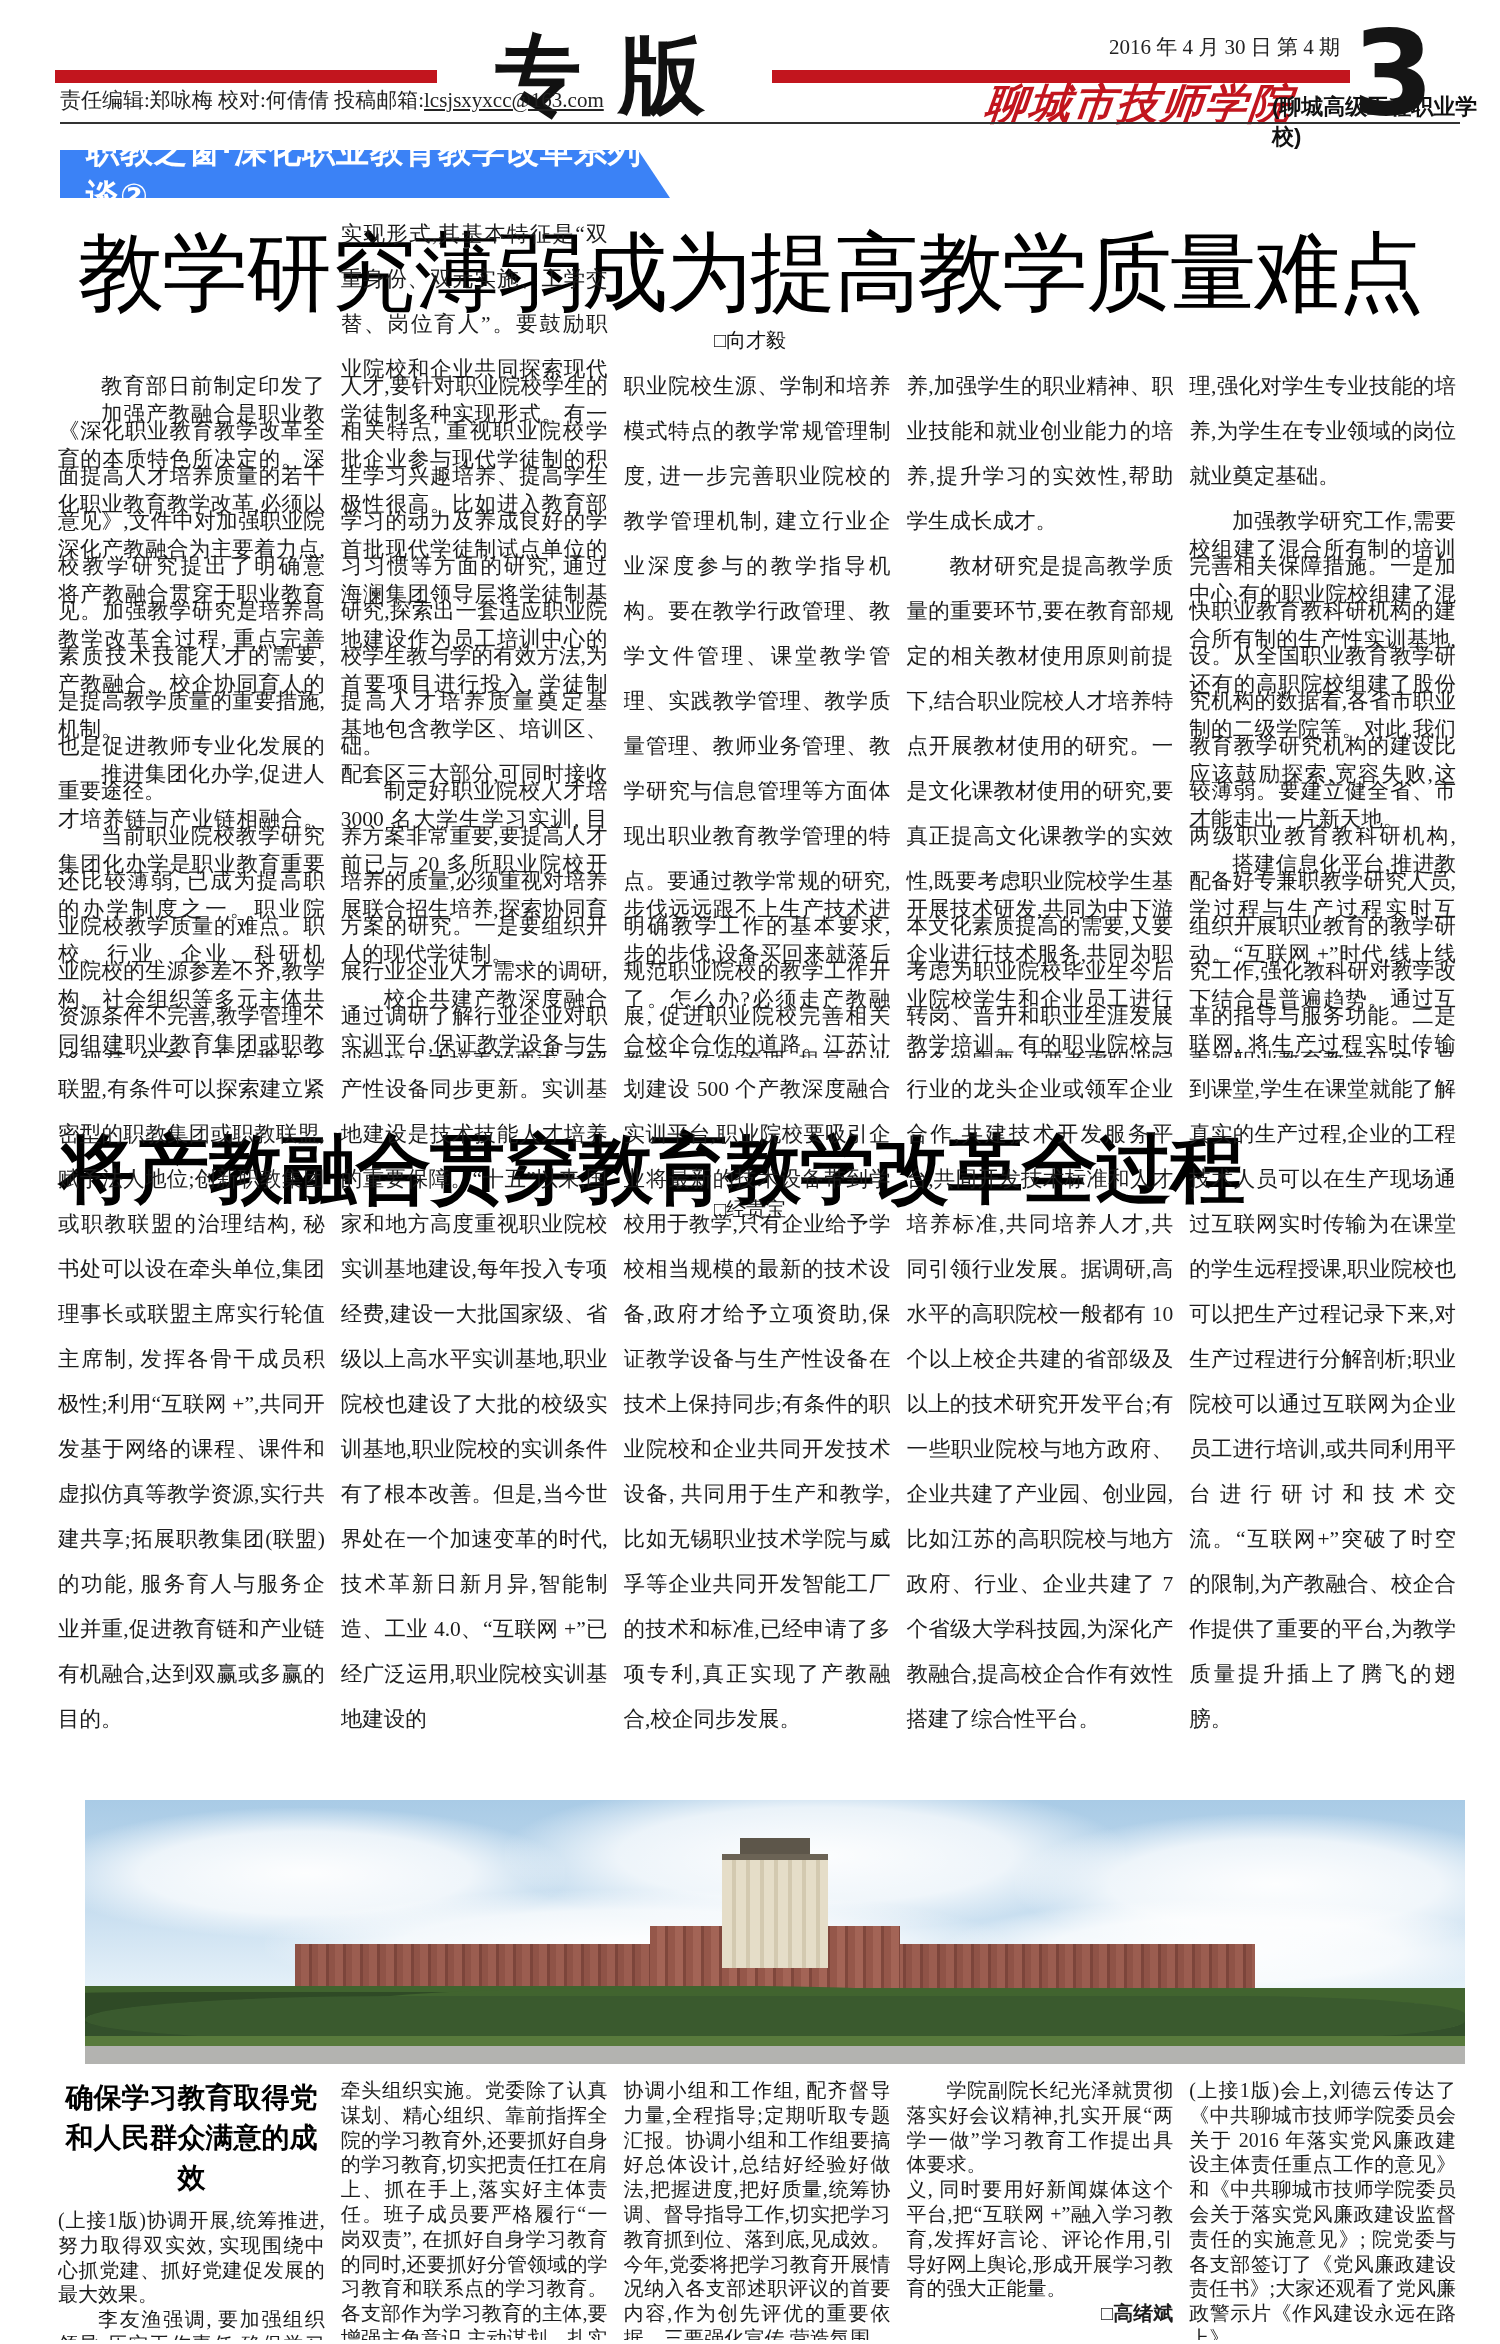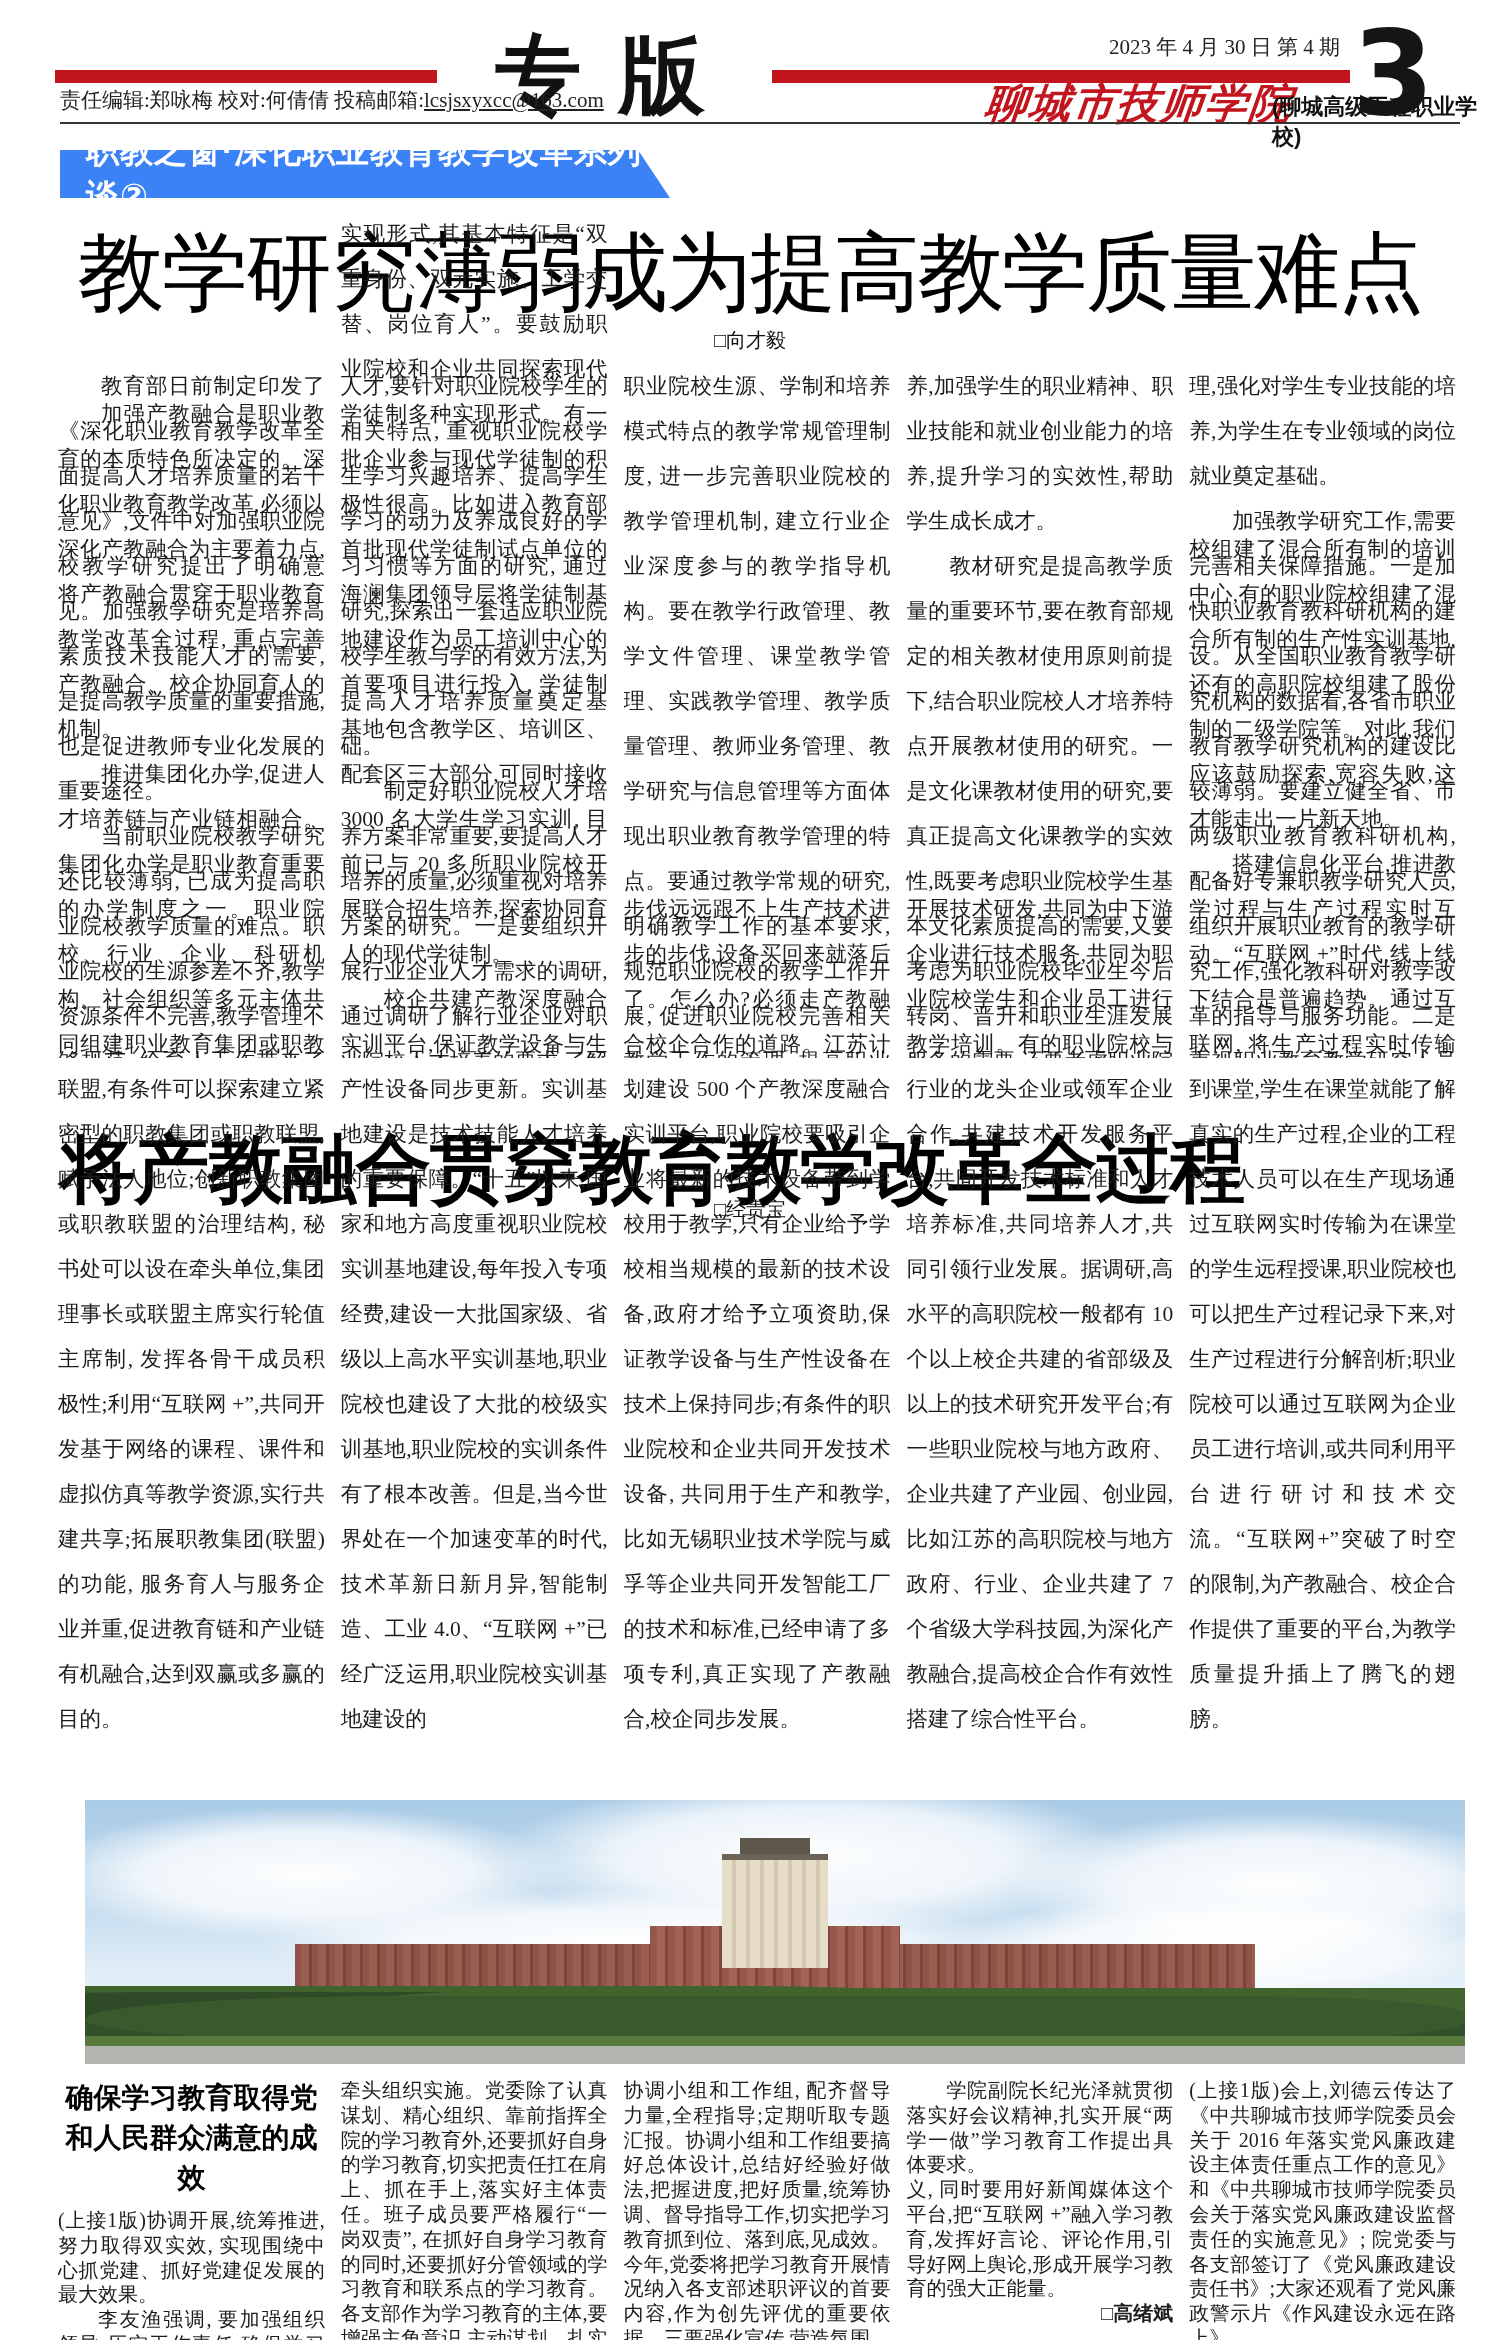--- a/index.html
+++ b/index.html
@@ -74,21 +74,21 @@
   .byline-right{margin:0;text-align:right;font-weight:bold;}
 </style>
 </head>
 <body>
 
 <div class="page">
 
   <div class="redbar bar-left"></div>
   <div class="page-title">专 版</div>
   <div class="redbar bar-right"></div>
-  <div class="date-issue">2023 年 4 月 30 日  第 4 期</div>
+  <div class="date-issue">2016 年 4 月 30 日  第 4 期</div>
   <div class="paper-name">聊城市技师学院</div>
   <div class="paper-subname">(聊城高级工程职业学校)</div>
   <div class="page-number">3</div>
   <div class="editor-line"><span>责任编辑:郑咏梅   校对:何倩倩   投稿邮箱:</span><a href="#">lcsjsxyxcc@163.com</a></div>
   <div class="header-rule"></div>
 
   <div class="banner">
     <span>职教之窗·深化职业教育教学改革系列谈②</span>
   </div>
 

